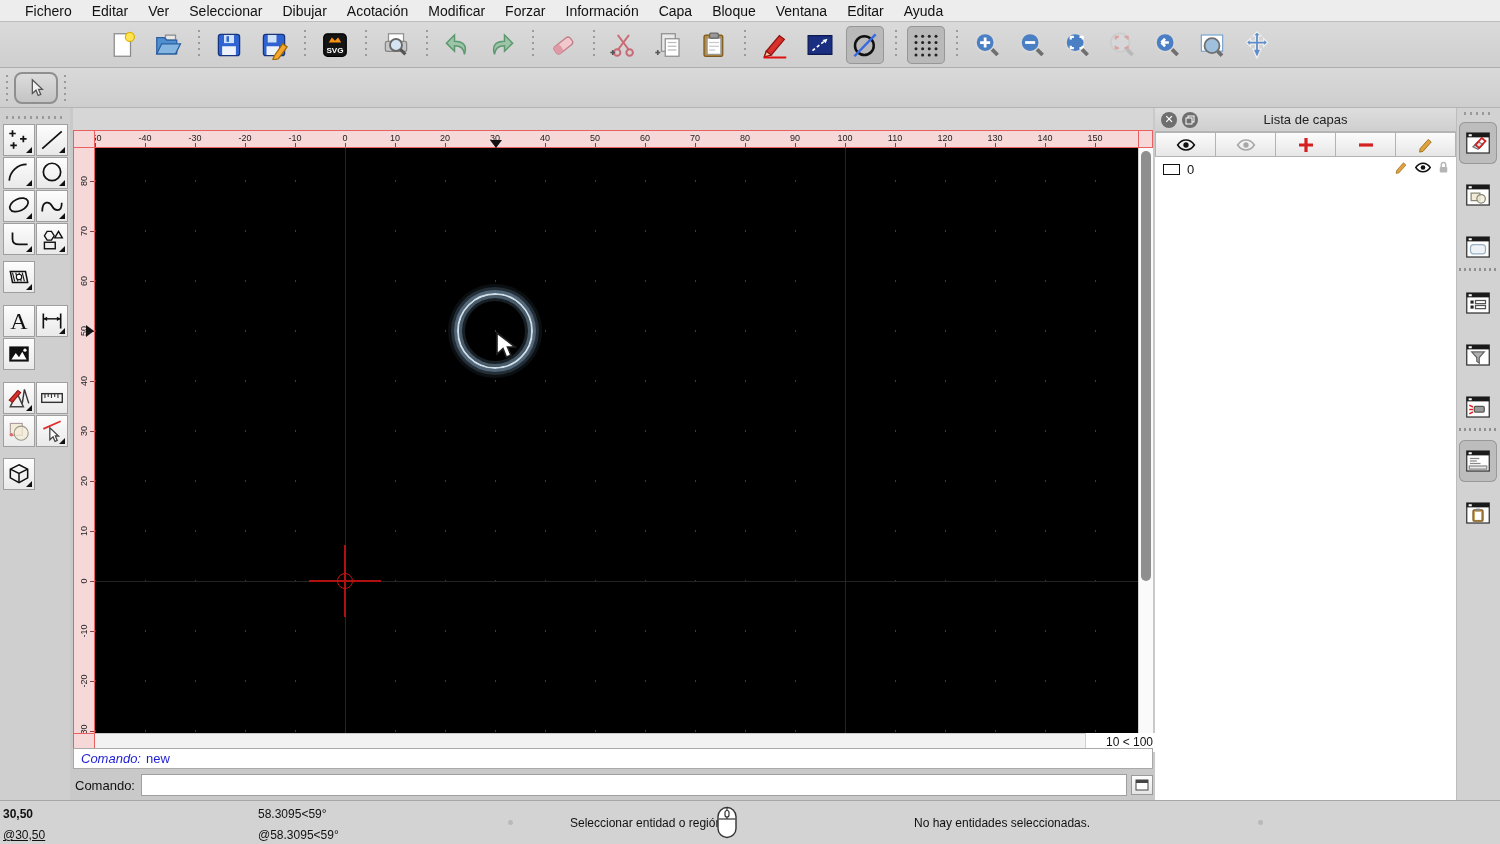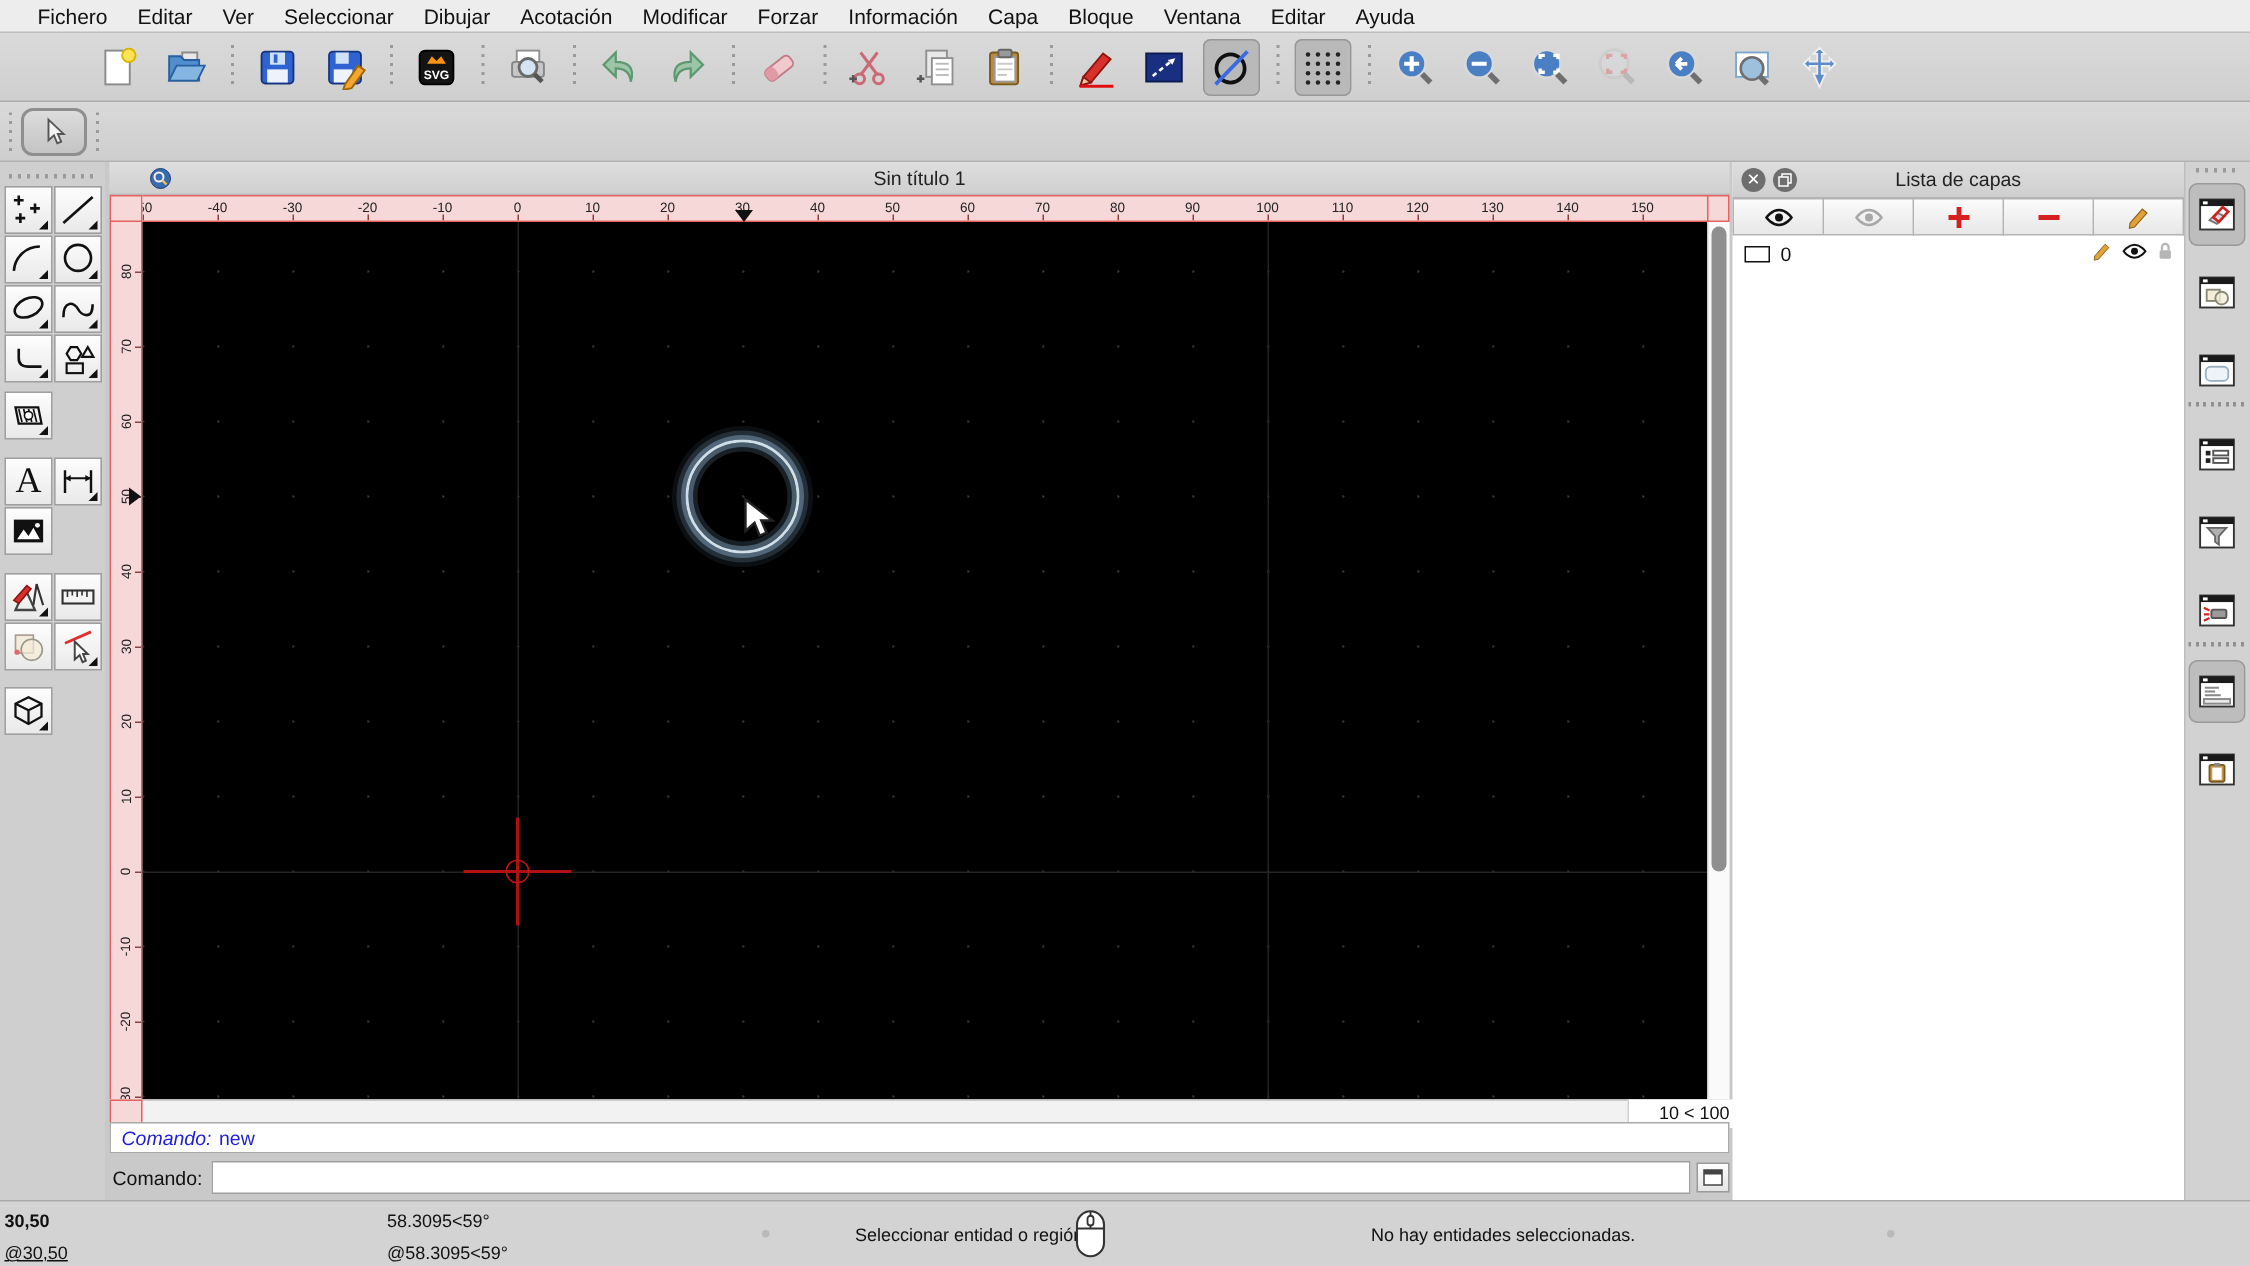--- a/index.html
+++ b/index.html
@@ -5,21 +5,21 @@
   * { margin:0; padding:0; box-sizing:border-box; }
   html,body { width:1500px; height:844px; font-family:"Liberation Sans", sans-serif; background:#c9c9c9; overflow:hidden; }
   .abs { position:absolute; }
   #app { position:relative; width:1500px; height:844px; background:#c9c9c9; }
 
   
   #menubar { left:0; top:0; width:1500px; height:22px; background:#ededed; border-bottom:1px solid #bdbdbd; display:flex; align-items:center; padding-left:15px; }
   .menu-item { font-size:14px; color:#111; padding:0 10px; white-space:nowrap; }
 
   
-  #toolbar1 { left:0; top:22px; width:1500px; height:46px; background:linear-gradient(#dadada,#cfcfcf); border-bottom:1px solid #aeaeae; display:flex; align-items:center; padding-left:60px; gap:7px; }
+  #toolbar1 { left:0; top:22px; width:1500px; height:46px; background:linear-gradient(#dadada,#cfcfcf); border-bottom:1px solid #aeaeae; display:flex; align-items:center; padding-left:104px; gap:7px; }
   .tbtn { width:38px; height:38px; display:flex; align-items:center; justify-content:center; flex:0 0 auto; border-radius:5px; }
   .tbtn.pressed { background:#b9b9b9; box-shadow:inset 0 0 0 1px #979797; }
   .tbtn.disabled { opacity:.45; }
   .tsep { width:3px; height:30px; flex:0 0 auto; background-image:repeating-linear-gradient(to bottom,#9a9a9a 0 2px,transparent 2px 6px); background-size:2px 100%; background-repeat:no-repeat; background-position:center; margin:0 3px; }
   #toolbar2 { left:0; top:68px; width:1500px; height:40px; background:linear-gradient(#d9d9d9,#cecece); border-bottom:1px solid #b3b3b3; }
   #arrow-tool { left:14px; top:72px; width:44px; height:32px; border:2px solid #8f8f8f; border-radius:8px; background:linear-gradient(#dcdcdc,#c4c4c4); display:flex; align-items:center; justify-content:center; }
   .vdots { width:3px; height:26px; background-image:repeating-linear-gradient(to bottom,#9a9a9a 0 2px,transparent 2px 6px); background-size:2px 100%; background-repeat:no-repeat; background-position:center; }
   #tb2-handle-l { left:5px; top:75px; } #tb2-handle-r { left:63px; top:75px; }
 
   
@@ -439,28 +439,20 @@
       </svg>
     </div>
   <div class="pb flyout" style="left:3px;top:458px;">
       <svg width="26" height="26" viewBox="0 0 24 24">
         <path d="M12 3.5l8 4v8l-8 4.5-8-4.5v-8z" fill="none" stroke="#111" stroke-width="1.4"></path>
         <path d="M4 7.5l8 4 8-4M12 11.5V20" fill="none" stroke="#111" stroke-width="1.4"></path>
       </svg>
     </div>
 
   <div id="docwin" class="abs">
-    <div id="doc-titlebar" class="abs">
-      <svg class="abs" style="left:26px;top:3px;" width="16" height="16" viewBox="0 0 24 24">
-          <circle cx="12" cy="12" r="10" fill="#3a6ab0" stroke="#1d3c6e"></circle>
-          <circle cx="10.5" cy="10.5" r="4.5" fill="none" stroke="#f0f0f0" stroke-width="2"></circle>
-          <line x1="13.8" y1="13.8" x2="18" y2="18" stroke="#f0c060" stroke-width="2.4"></line>
-        </svg>
-      <div id="doc-title">Sin título 1</div>
-    </div>
     <div class="abs ruler-corner" style="left:0;top:22px;width:22px;height:18px;"></div>
     <div id="hruler" class="abs ruler">
 
     <div class="htick"><span class="hlbl">-50</span></div>
         <div class="htick"><span class="hlbl">-40</span></div>
         <div class="htick"><span class="hlbl">-30</span></div>
         <div class="htick"><span class="hlbl">-20</span></div>
         <div class="htick"><span class="hlbl">-10</span></div>
         <div class="htick"><span class="hlbl">0</span></div>
         <div class="htick"><span class="hlbl">10</span></div>

